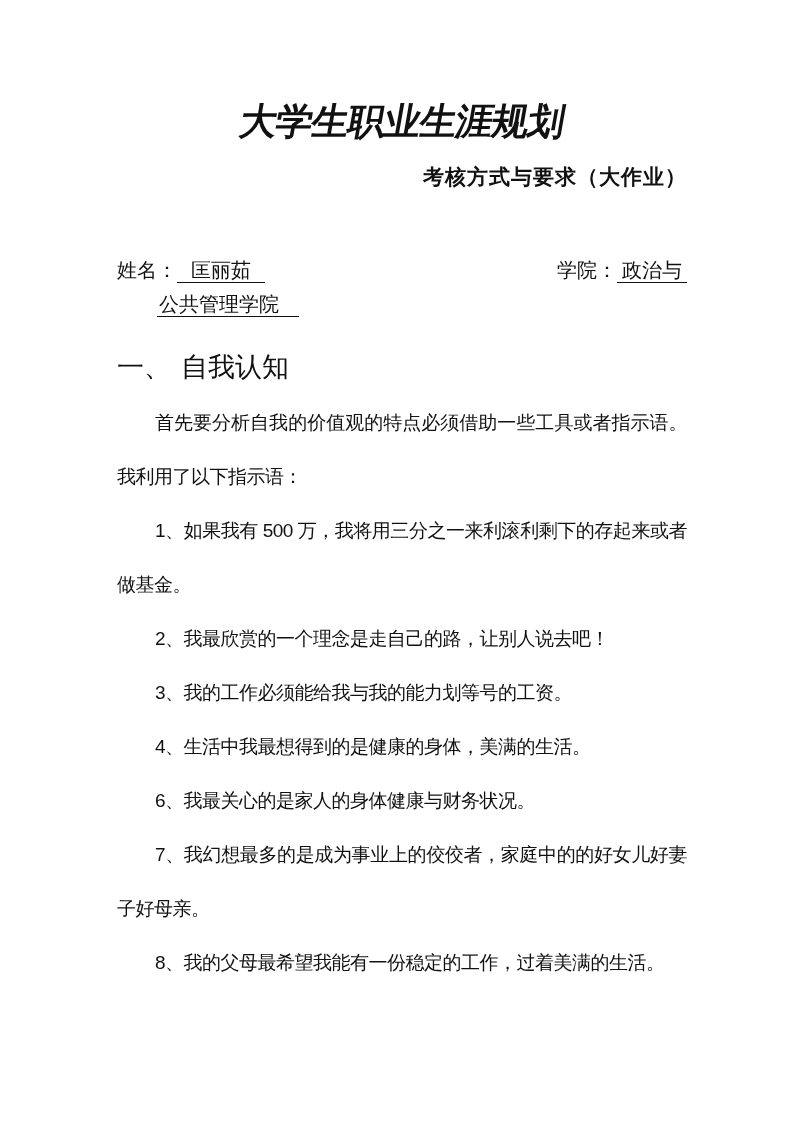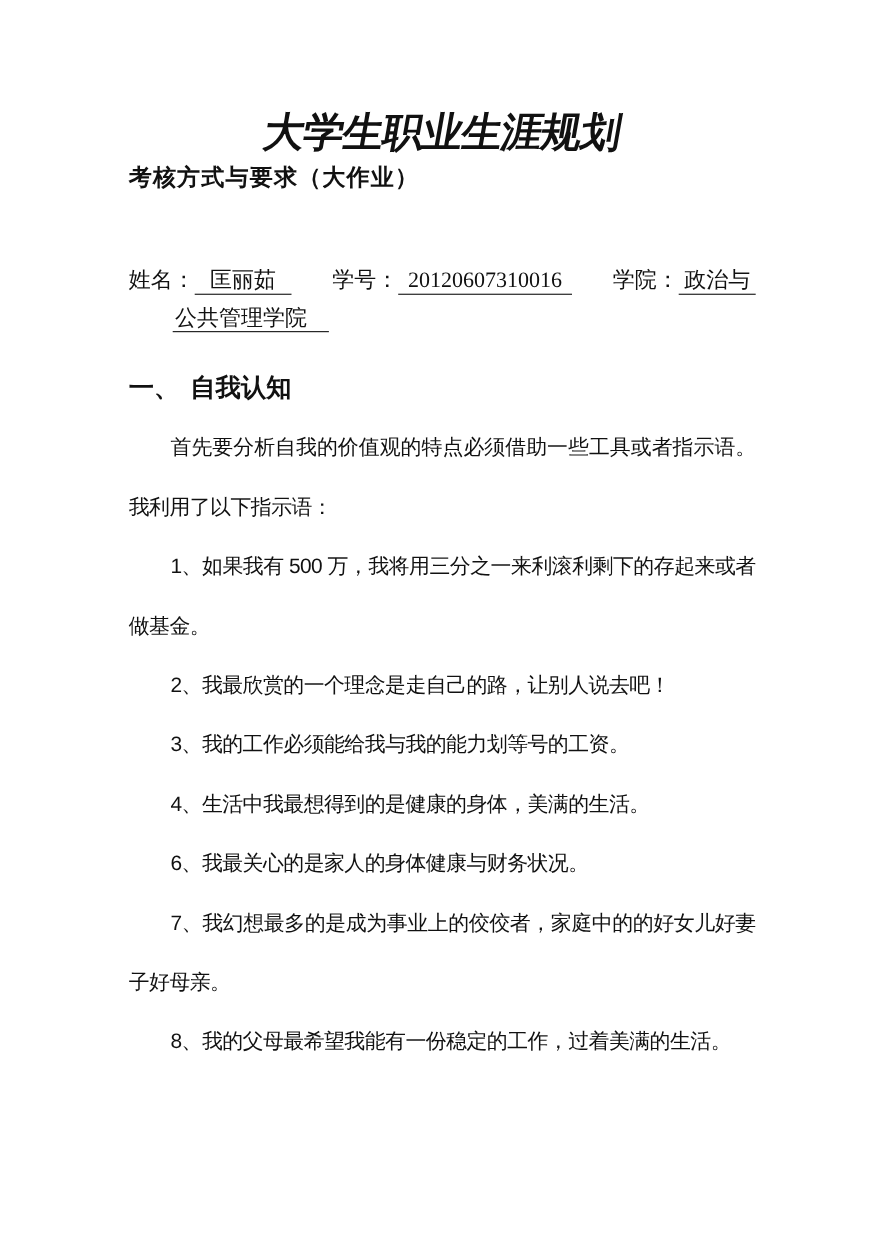--- a/index.html
+++ b/index.html
@@ -25,21 +25,22 @@
     font-size: 37px;
     line-height: 50px;
     font-weight: 700;
     letter-spacing: -1px;
   }
   .doc-title .skew {
     display: inline-block;
     transform: skewX(-10deg);
   }
   .doc-subtitle {
-    text-align: left;
+    margin-top: 15px;
+    text-align: right;
     font-size: 21px;
     line-height: 30px;
     font-weight: 700;
     letter-spacing: 1px;
   }
   
   .info-form {
     margin-top: 57px;
     font-family: "Liberation Serif", "DejaVu Serif", serif;
     font-size: 20px;
@@ -57,23 +58,23 @@
   }
   .u-name    { width: 88px;  }
   .u-id      { width: 158px; }
   .u-college { width: 70px;  }
   .u-college2{ width: 142px; text-align: left; padding-left: 2px; margin-left: 40px; }
   .u-score   { width: 218px; }
   .u-teacher { width: 147px; }
   
   .section-heading {
     margin-top: 34px;
-    font-size: 23px;
+    font-size: 27px;
     line-height: 32px;
-    font-weight: 700;
+    font-weight: 400;
   }
   .section-heading .num { margin-right: 10px; }
   .body-text {
     margin-top: 13px;
     font-size: 19px;
     line-height: 54px;
     letter-spacing: -0.5px;
     text-align: justify;
   }
   .body-text p { text-indent: 2em; }
@@ -82,21 +83,20 @@
 <body>
 
 <div class="page">
 
   <h1 class="doc-title"><span class="skew">大学生职业生涯规划</span></h1>
   <h2 class="doc-subtitle">考核方式与要求（大作业）</h2>
 
   <div class="info-form">
     <div class="form-row">
       <span class="field"><span>姓名：</span><span class="u u-name"><span>匡丽茹</span></span></span>
-      <span class="field"><span>学号：</span><span class="u u-id"><span>20120607310016</span></span></span>
       <span class="field"><span>学院：</span><span class="u u-college"><span>政治与</span></span></span>
     </div>
     <div class="form-row left">
       <span class="u u-college2"><span>公共管理学院</span></span>
     </div>
   </div>
 
   <h3 class="section-heading"><span class="num">一、</span><span>自我认知</span></h3>
 
   <div class="body-text">

